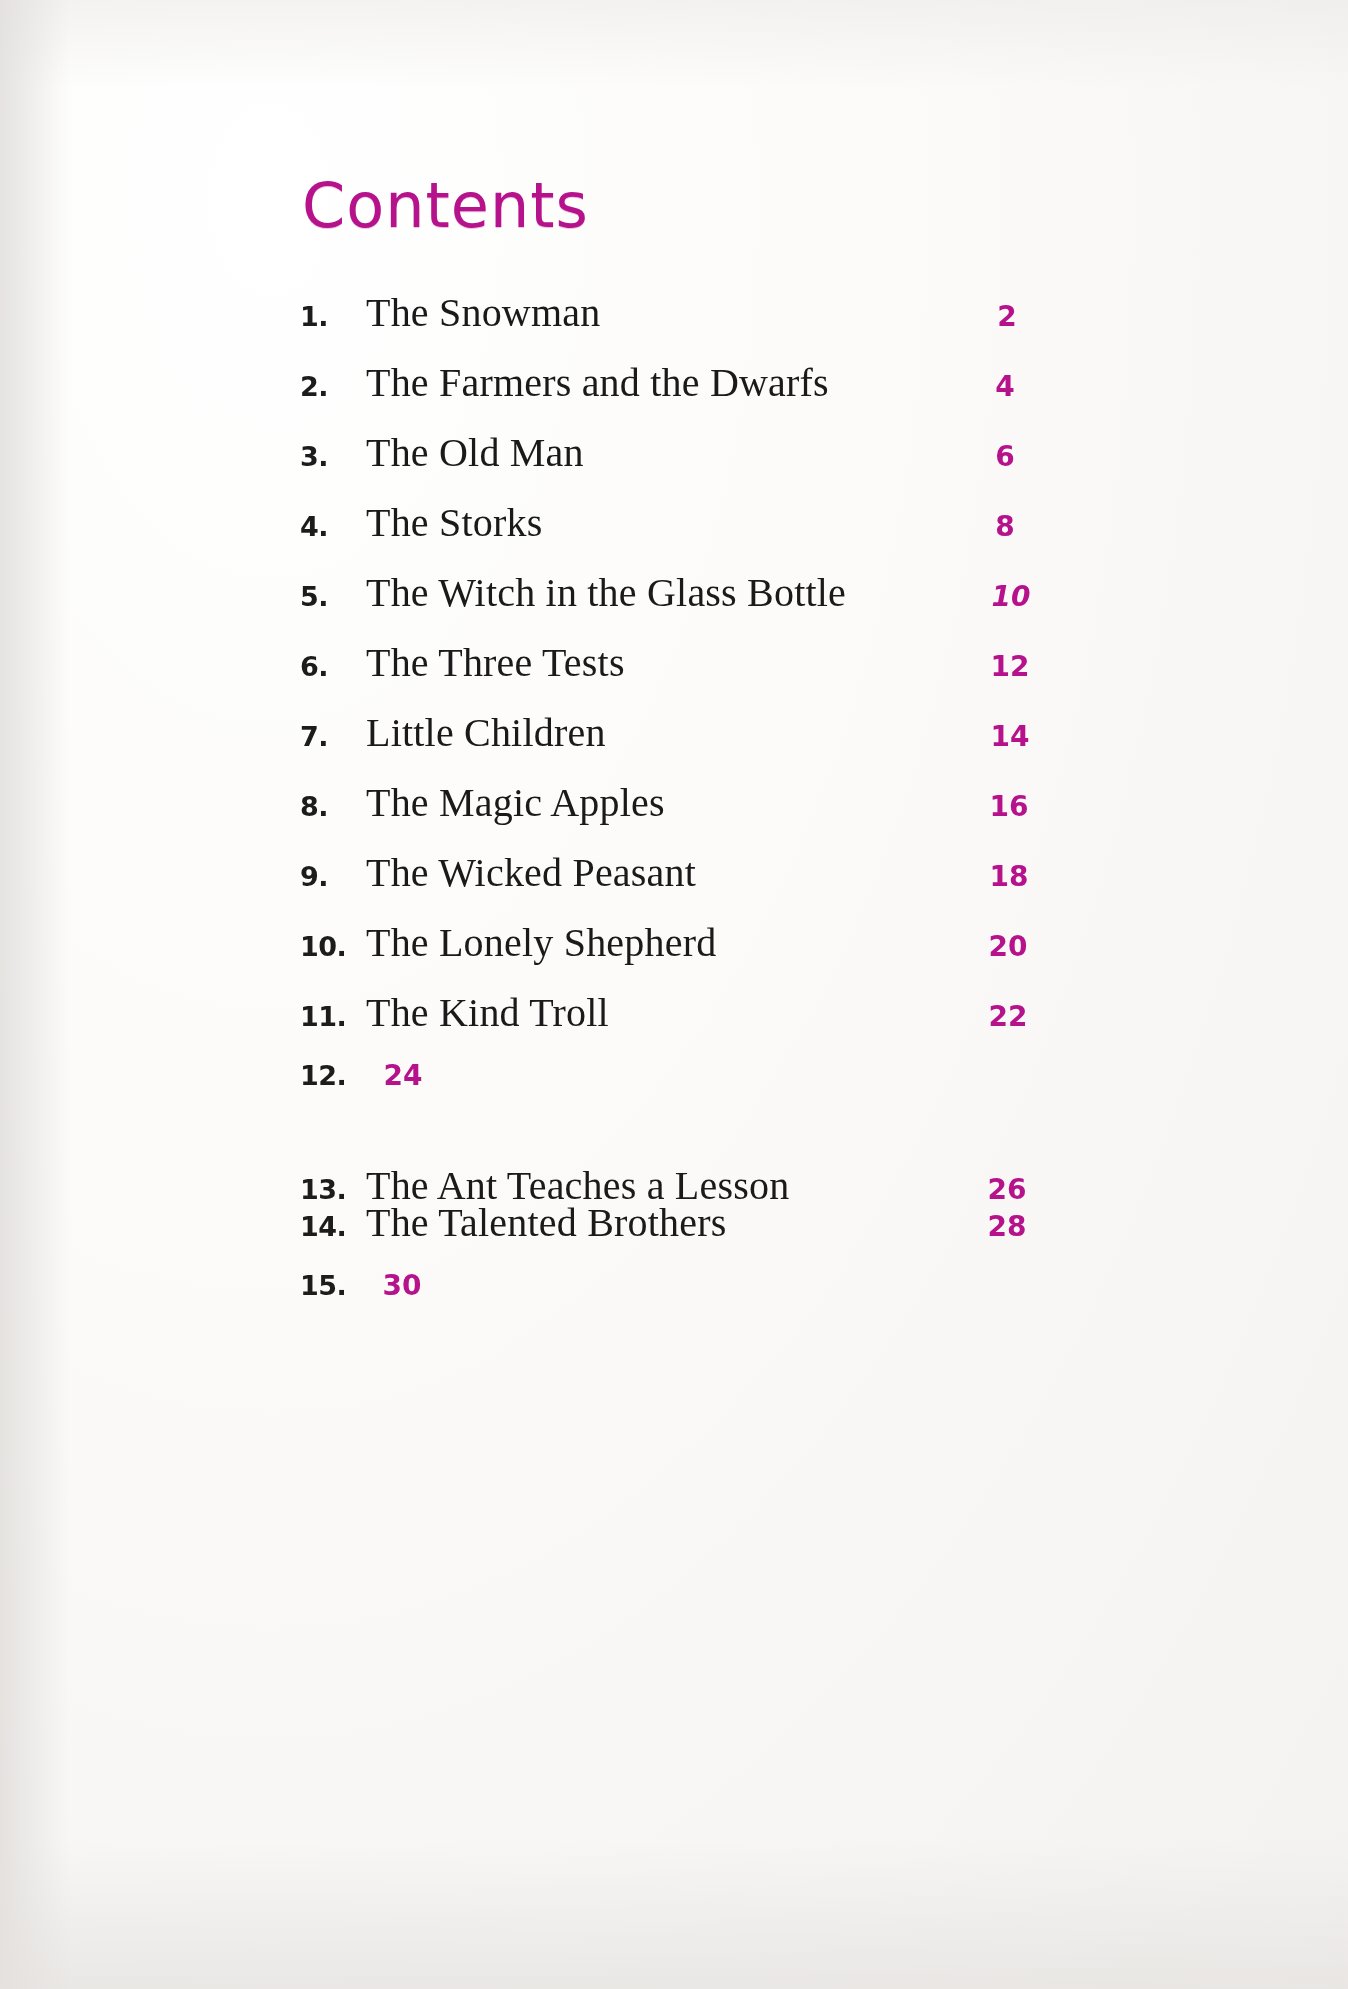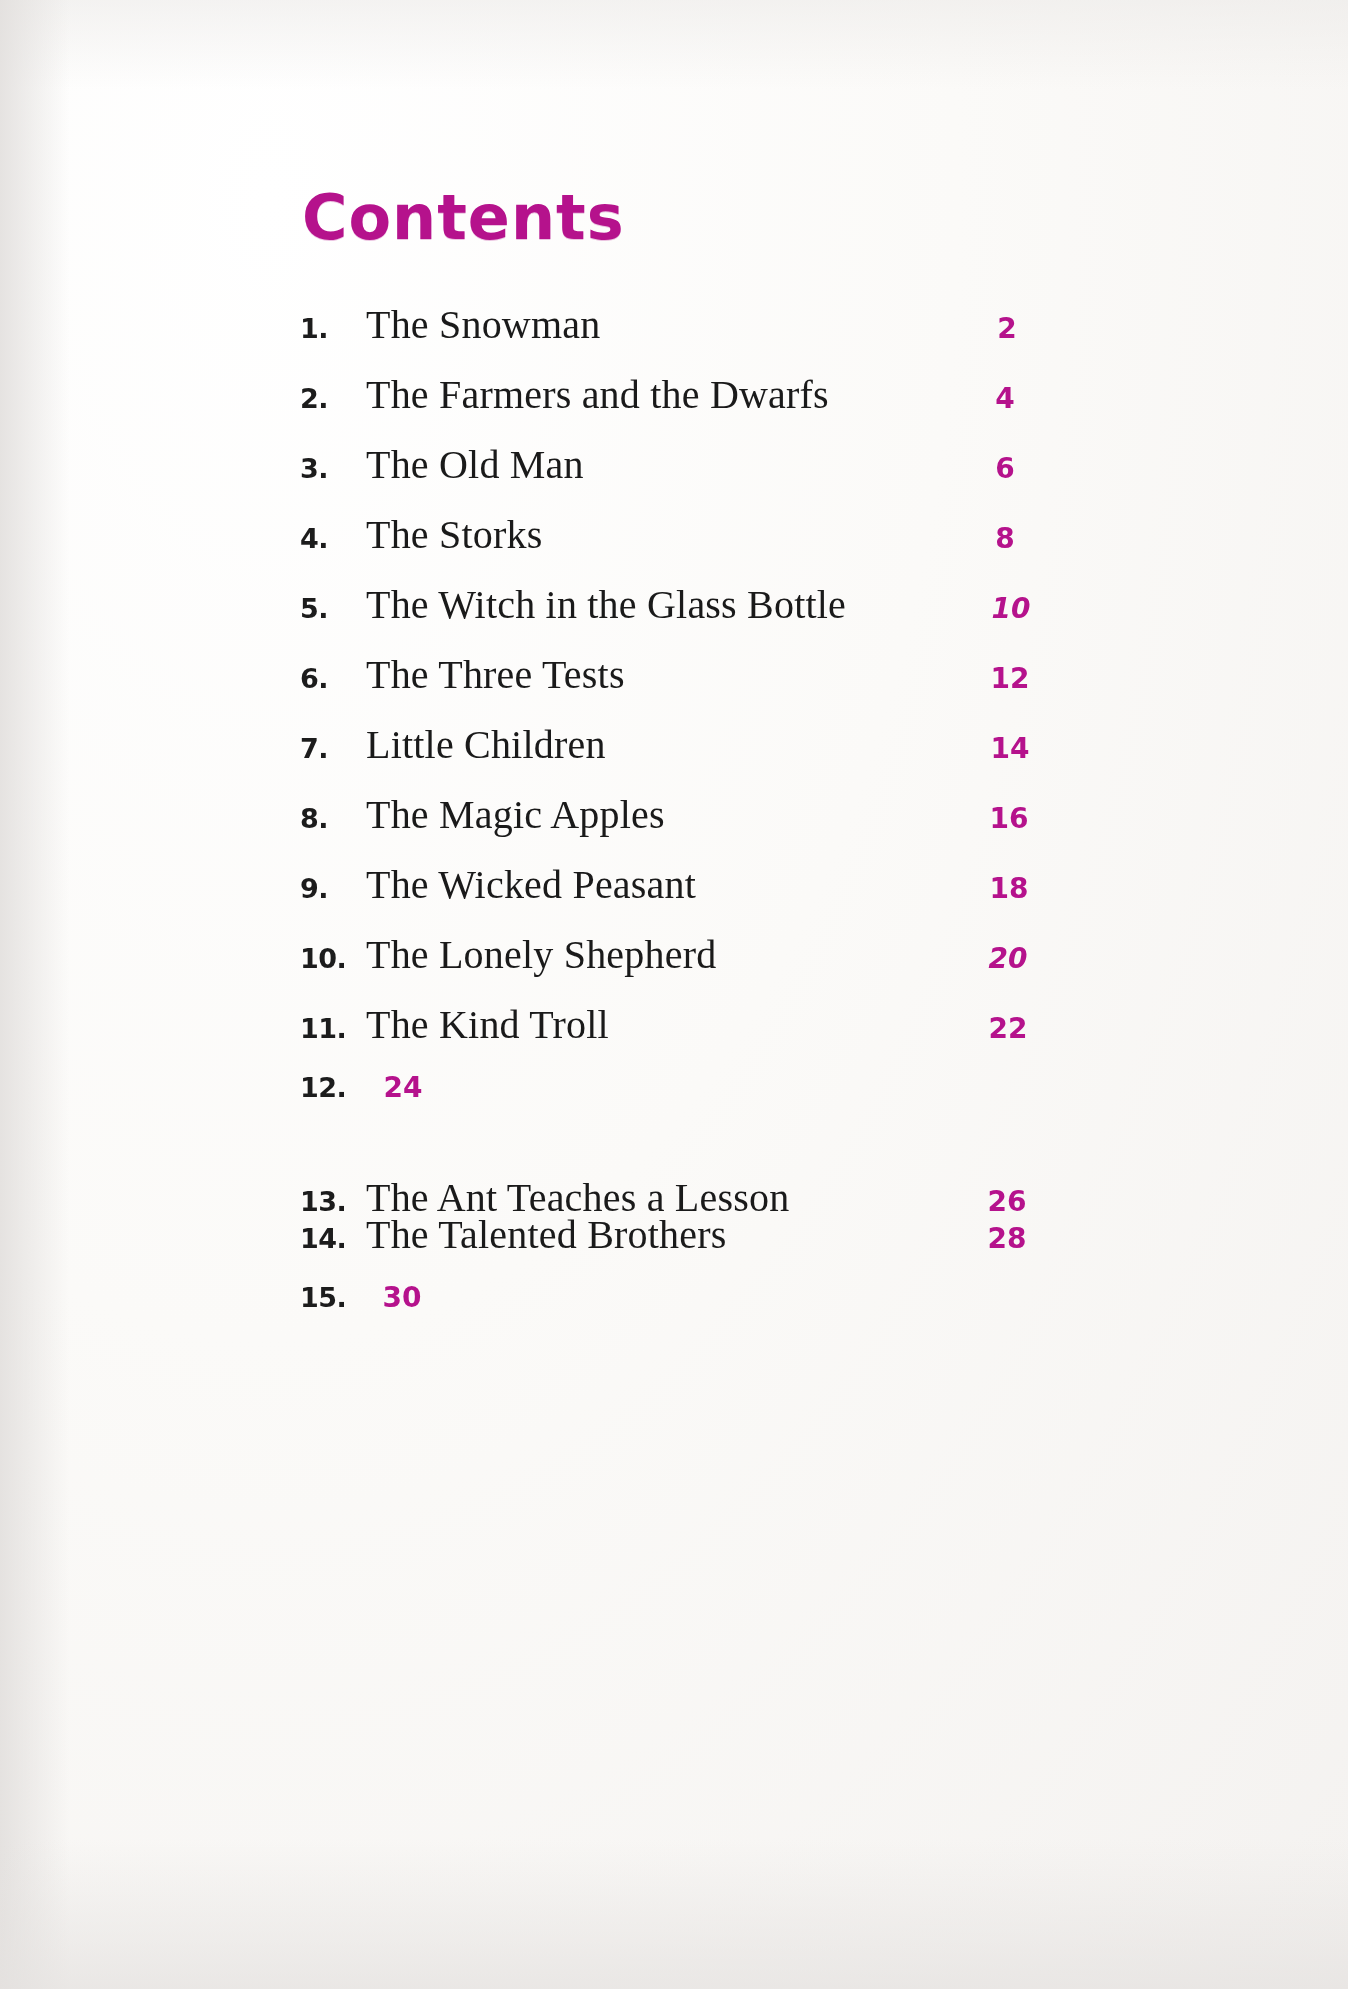--- a/index.html
+++ b/index.html
@@ -47,25 +47,25 @@
 
   .content {
     position: absolute;
     left: 300px;
     top: 175px;
     width: 760px;
   }
 
   .toc-title {
     font-family: "DejaVu Sans", sans-serif;
-    font-weight: bold;
+    font-weight: normal;
     font-size: 62px;
     letter-spacing: 1px;
     color: #b5128c;
-    margin: 12px 0 52px 2px;
+    margin: 0 0 52px 2px;
     line-height: 1;
     text-shadow: 0 1px 0 rgba(181,18,140,0.25);
   }
 
   .toc-list {
     list-style: none;
     margin: 0;
     padding: 0;
   }
 
@@ -108,21 +108,21 @@
   
   .toc-row:nth-child(1) .toc-page { transform: translateX(-8px); }
   .toc-row:nth-child(2) .toc-page { transform: translateX(-10px); }
   .toc-row:nth-child(3) .toc-page { transform: translateX(-10px); }
   .toc-row:nth-child(4) .toc-page { transform: translateX(-10px); }
   .toc-row:nth-child(5) .toc-page { transform: translateX(-4px); font-style: italic; }
   .toc-row:nth-child(6) .toc-page { transform: translateX(-5px); }
   .toc-row:nth-child(7) .toc-page { transform: translateX(-5px); }
   .toc-row:nth-child(8) .toc-page { transform: translateX(-6px); }
   .toc-row:nth-child(9) .toc-page { transform: translateX(-6px); }
-  .toc-row:nth-child(10) .toc-page { transform: translateX(-7px); font-style: italic; }
+  .toc-row:nth-child(10) .toc-page { transform: translateX(-7px); }
   .toc-row:nth-child(11) .toc-page { transform: translateX(-7px); text-align: center; }
   .toc-row:nth-child(12) .toc-page { transform: translateX(-8px); }
   .toc-row:nth-child(13) .toc-page { transform: translateX(-8px); margin-top: 44px; }
   .toc-row:nth-child(14) .toc-page { transform: translateX(-8px); }
   .toc-row:nth-child(15) .toc-page { transform: translateX(-9px); }
 </style>
 </head>
 <body>
 
 <div class="page">

